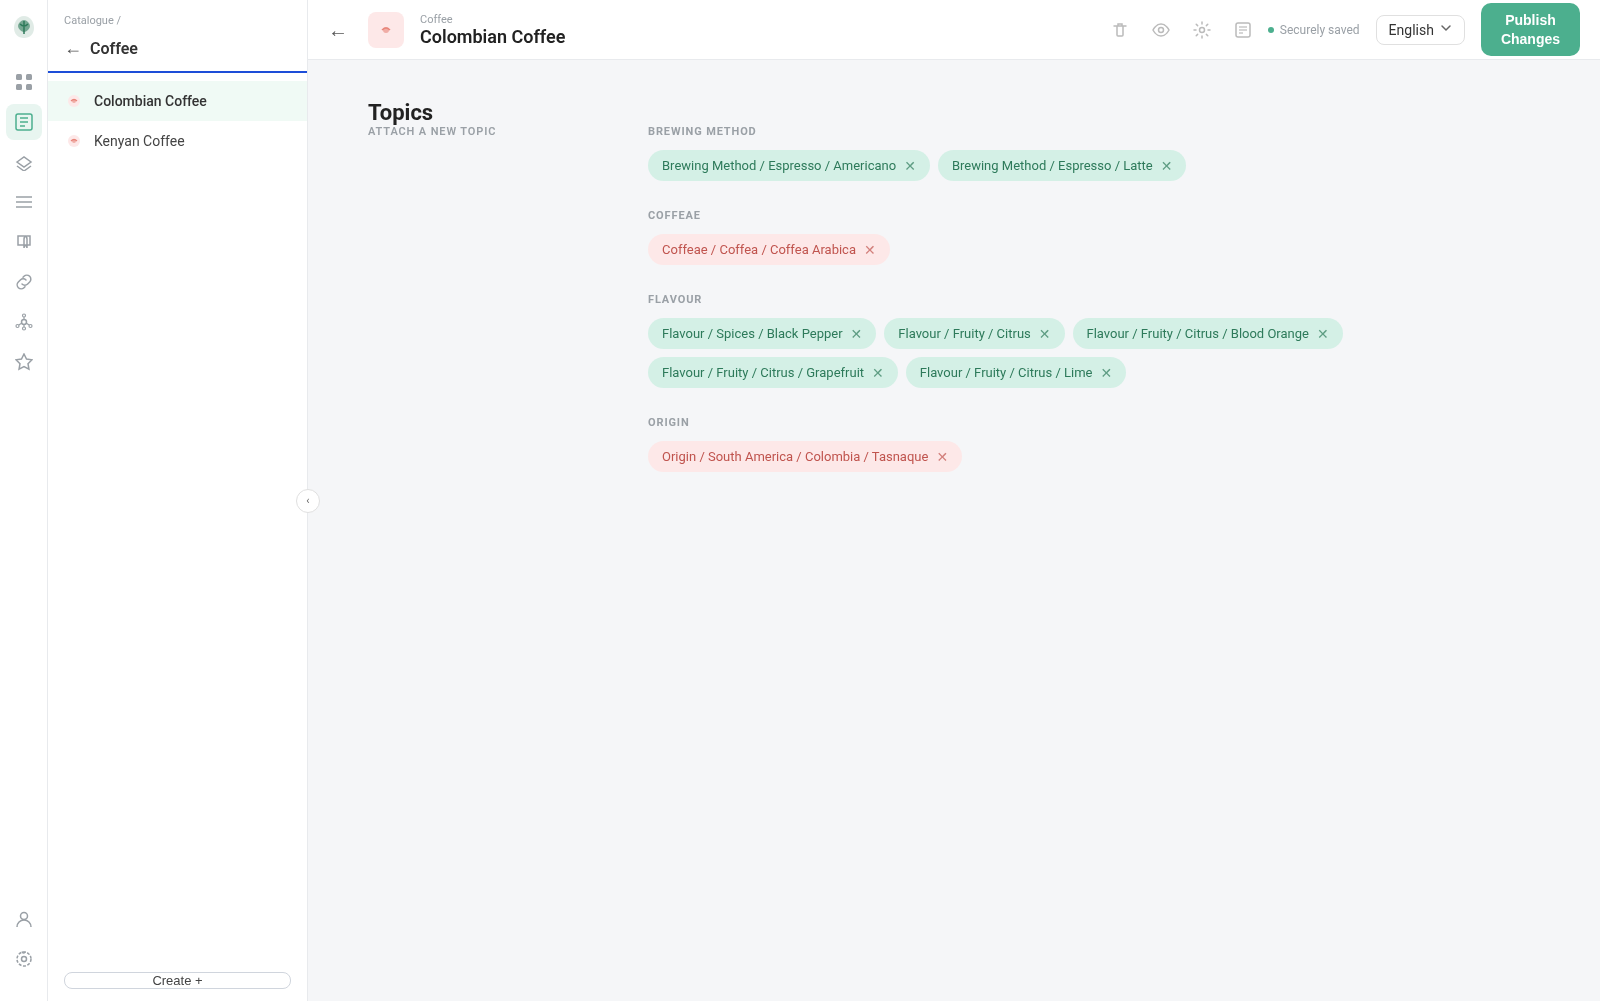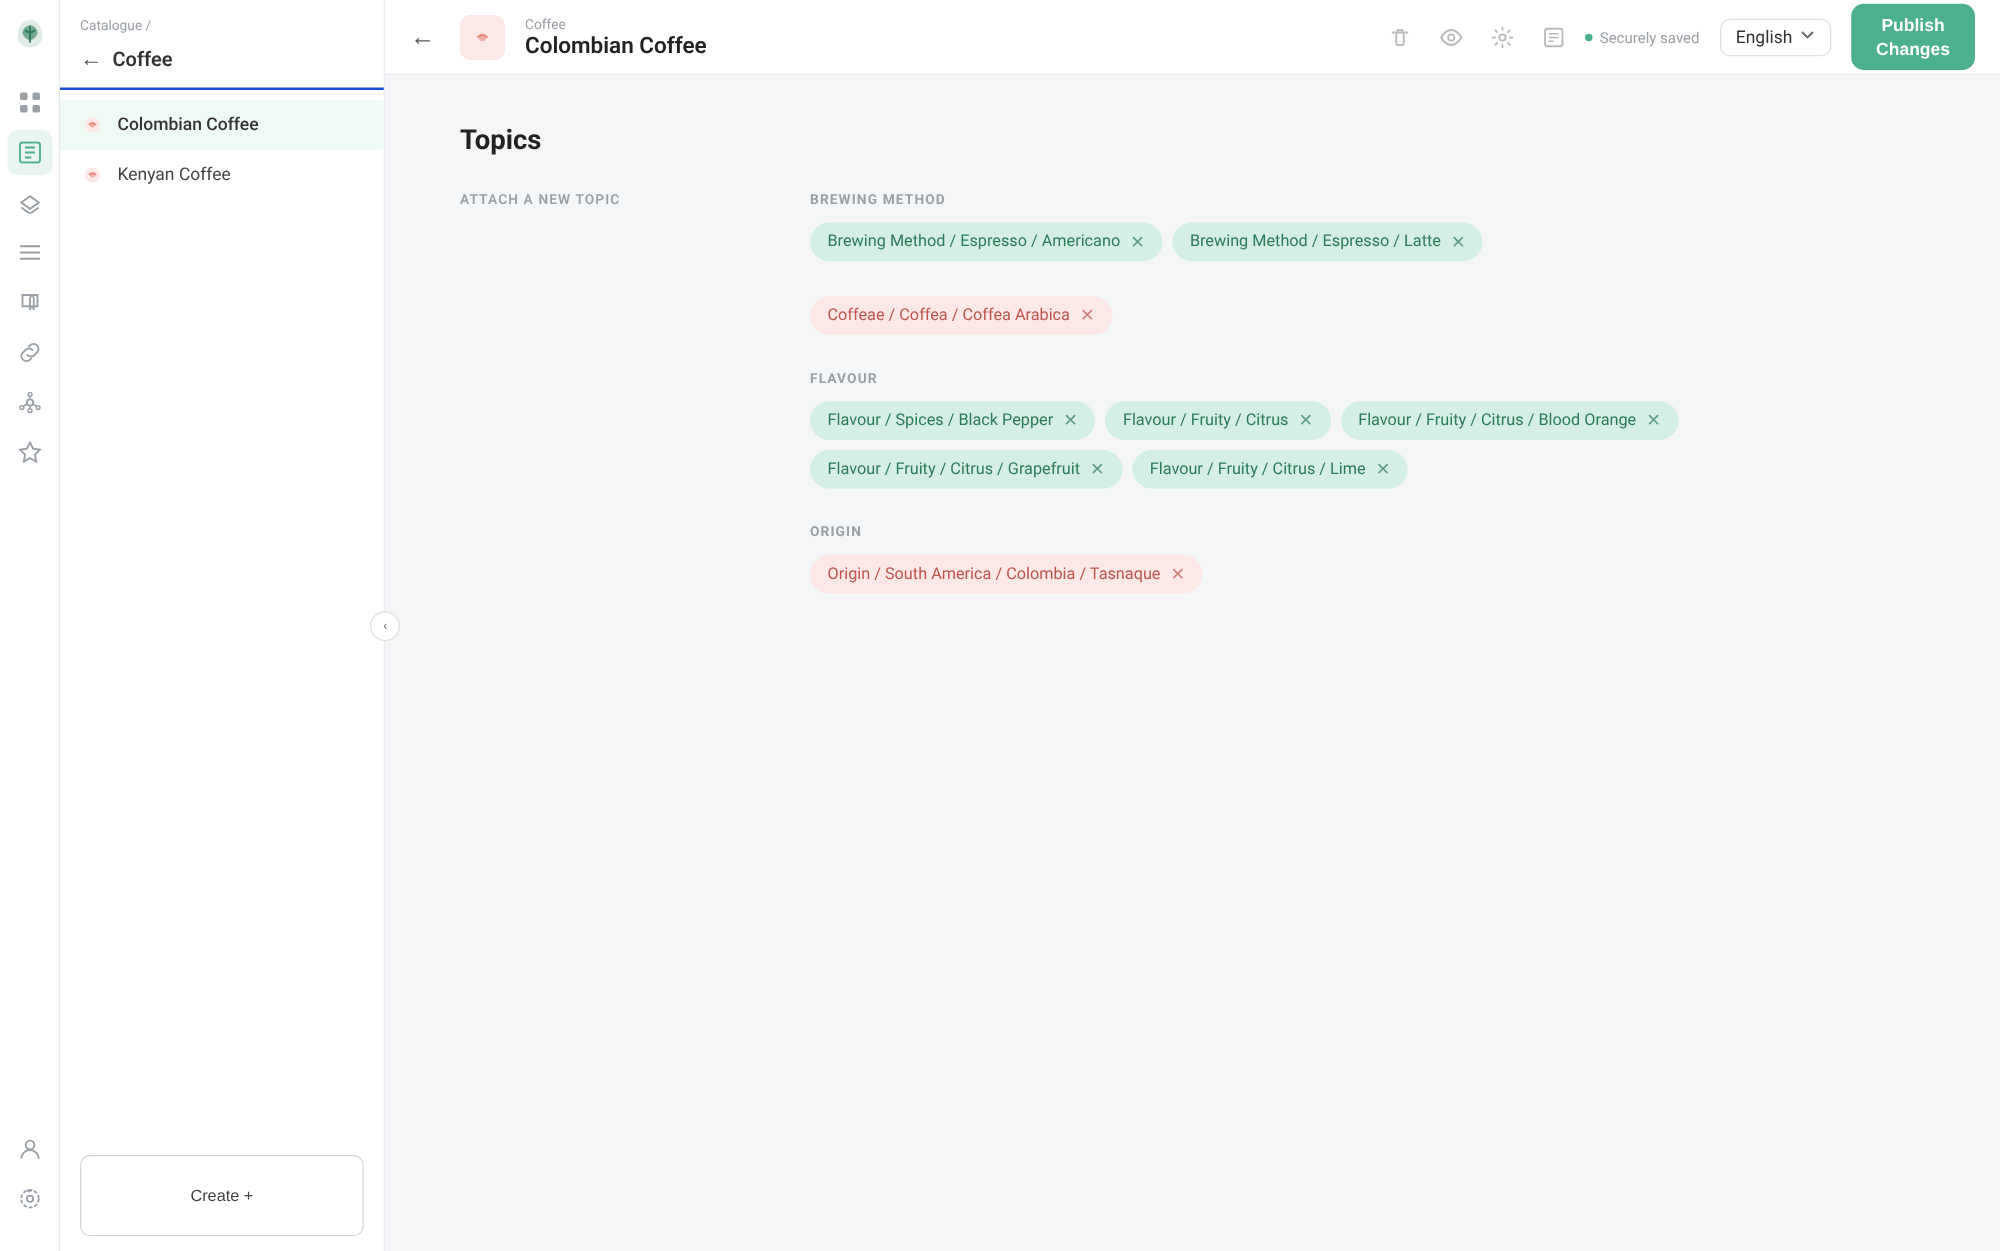--- a/index.html
+++ b/index.html
@@ -73,21 +73,21 @@
       border-radius: 0;
     }
     .sidebar-item.active { background: #f0faf5; color: #333; font-weight: 500; }
     .sidebar-item-icon {
       width: 20px; height: 20px;
       display: flex; align-items: center; justify-content: center;
       color: #e8857a;
     }
     .sidebar-create-btn {
       margin: 12px 16px;
-      padding: 24px 16px;
+      padding: 0 16px;
       background: #fff;
       border: 1px solid #d0d5dd;
       border-radius: 8px;
       font-size: 13px;
       color: #444;
       cursor: pointer;
     }
 
     
     .main-wrapper {
@@ -169,21 +169,20 @@
     .content {
       flex: 1;
       overflow-y: auto;
       padding: 40px 60px;
       background: #f5f6f8;
     }
     .content-title {
       font-size: 22px;
       font-weight: 700;
       color: #222;
-      margin-bottom: 28px;
     }
 
     .topics-layout {
       display: flex;
       gap: 40px;
     }
     .topics-left {
       width: 240px;
       flex-shrink: 0;
     }
@@ -451,20 +450,21 @@
               <span class="topic-tag-remove">✕</span>
             </div>
             <div class="topic-tag green">
               <span>Brewing Method / Espresso / Latte</span>
               <span class="topic-tag-remove">✕</span>
             </div>
           </div>
         </div>
 
         <div class="topic-group">
+          <div class="topic-group-label">COFFEAE</div>
           <div class="topic-tags">
             <div class="topic-tag pink">
               <span>Coffeae / Coffea / Coffea Arabica</span>
               <span class="topic-tag-remove">✕</span>
             </div>
           </div>
         </div>
 
         <div class="topic-group">
           <div class="topic-group-label">FLAVOUR</div>

